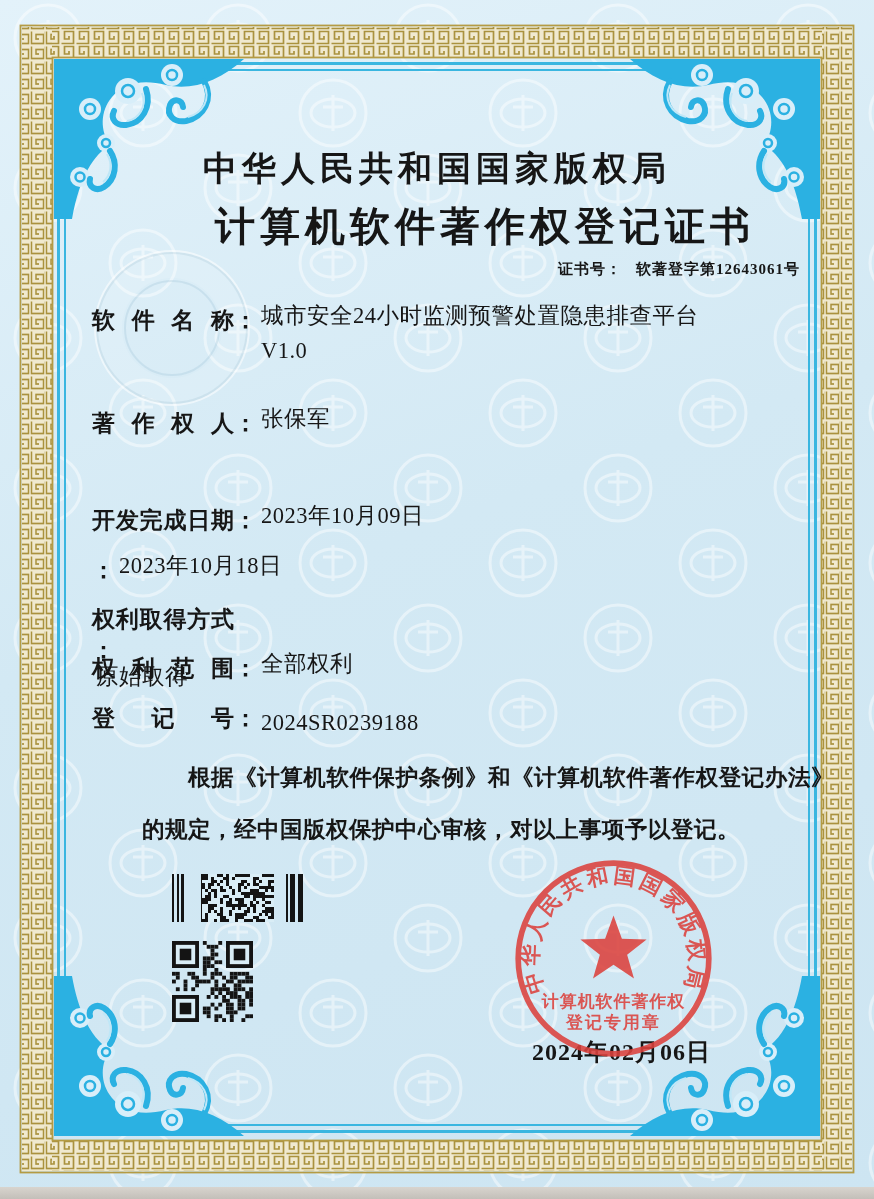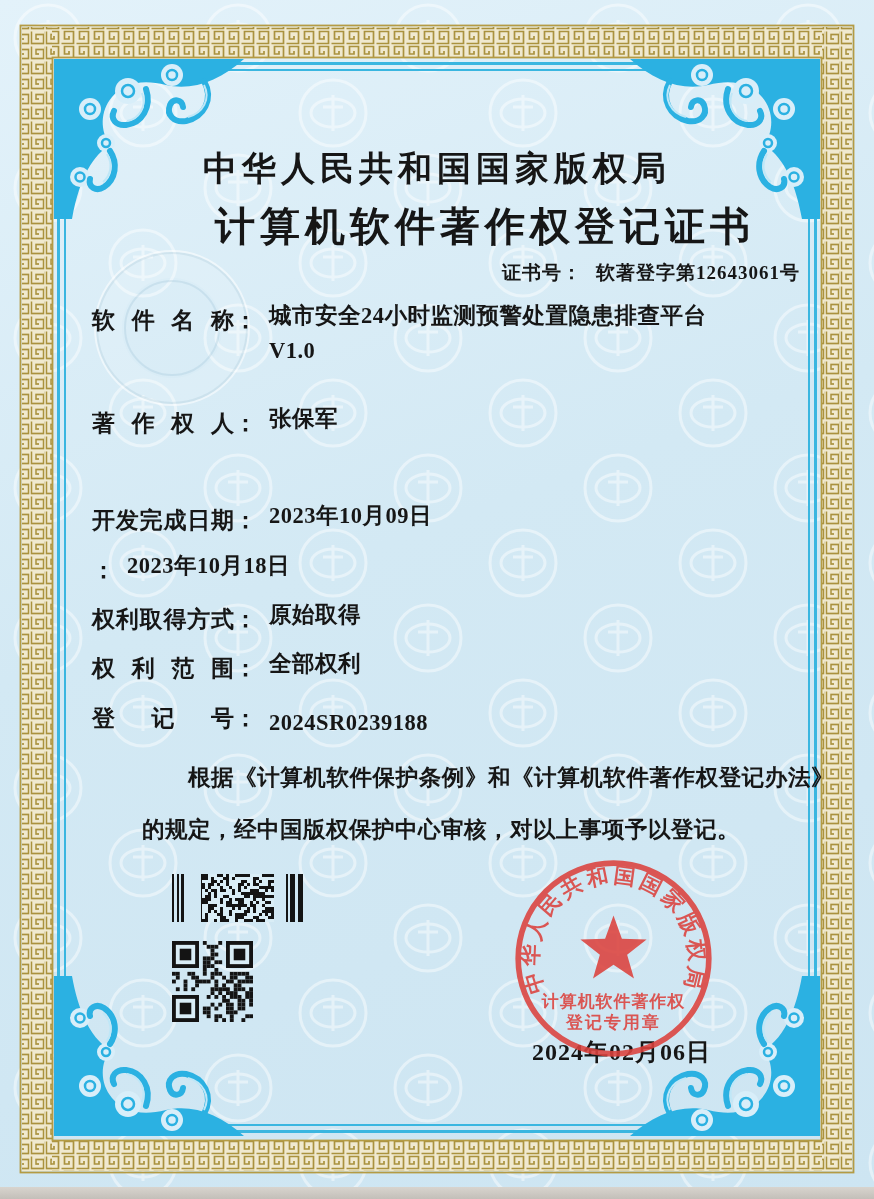--- a/index.html
+++ b/index.html
@@ -34,35 +34,35 @@
     border:2px solid rgba(255,255,255,.55);
     box-shadow:inset 0 0 0 2px rgba(150,185,205,.22), inset 0 0 0 26px rgba(255,255,255,.12);}
   .emboss::after{content:"";position:absolute;left:28px;top:28px;right:28px;bottom:28px;
     border-radius:50%;border:2px solid rgba(160,195,215,.30);}
 
   
   .org-title{left:0;top:146px;width:100%;text-align:center;font-size:34px;font-weight:700;
     letter-spacing:5px;z-index:5;}
   .cert-title{left:0;top:199px;width:100%;text-align:center;font-size:40px;font-weight:700;
     letter-spacing:5px;z-index:5;margin-left:48px;}
-  .cert-no{right:74px;top:260px;font-size:19px;font-weight:700;z-index:5;letter-spacing:1px;}
+  .cert-no{right:74px;top:260px;font-size:15px;font-weight:700;z-index:5;letter-spacing:1px;}
   .cert-no .gap{display:inline-block;width:14px;}
 
   
   .row{position:absolute;left:92px;display:flex;align-items:flex-start;z-index:5;}
   .lbl{display:inline-block;width:142px;font-size:23px;font-weight:700;
     text-align:justify;text-align-last:justify;}
   .colon{font-size:23px;font-weight:700;}
-  .val{font-size:22.5px;font-weight:700;margin-left:12px;letter-spacing:0.5px;line-height:1.0;}
+  .val{font-size:22.5px;font-weight:400;margin-left:4px;letter-spacing:0.5px;line-height:1.0;}
   .valcol .v2{margin-top:12px;}
   .r-sw{top:305px;}
   .r-author{top:408px;}
   .r-f0{top:505px;}
   .r-f1{top:555px;}
-  .r-f2{top:604px;}
+  .r-f2{top:604px;flex-direction:column;}
   .r-f3{top:653px;}
   .r-f4{top:703px;align-items:flex-end;}
 
   
   .statement{left:102px;top:752px;width:692px;font-size:22.5px;font-weight:600;
     line-height:52px;text-align:justify;text-indent:46px;z-index:5;letter-spacing:0.5px;margin-left:40px;}
 
   
   .barcode{left:172px;top:874px;z-index:5;}
   .qrcode{left:172px;top:941px;z-index:5;}

